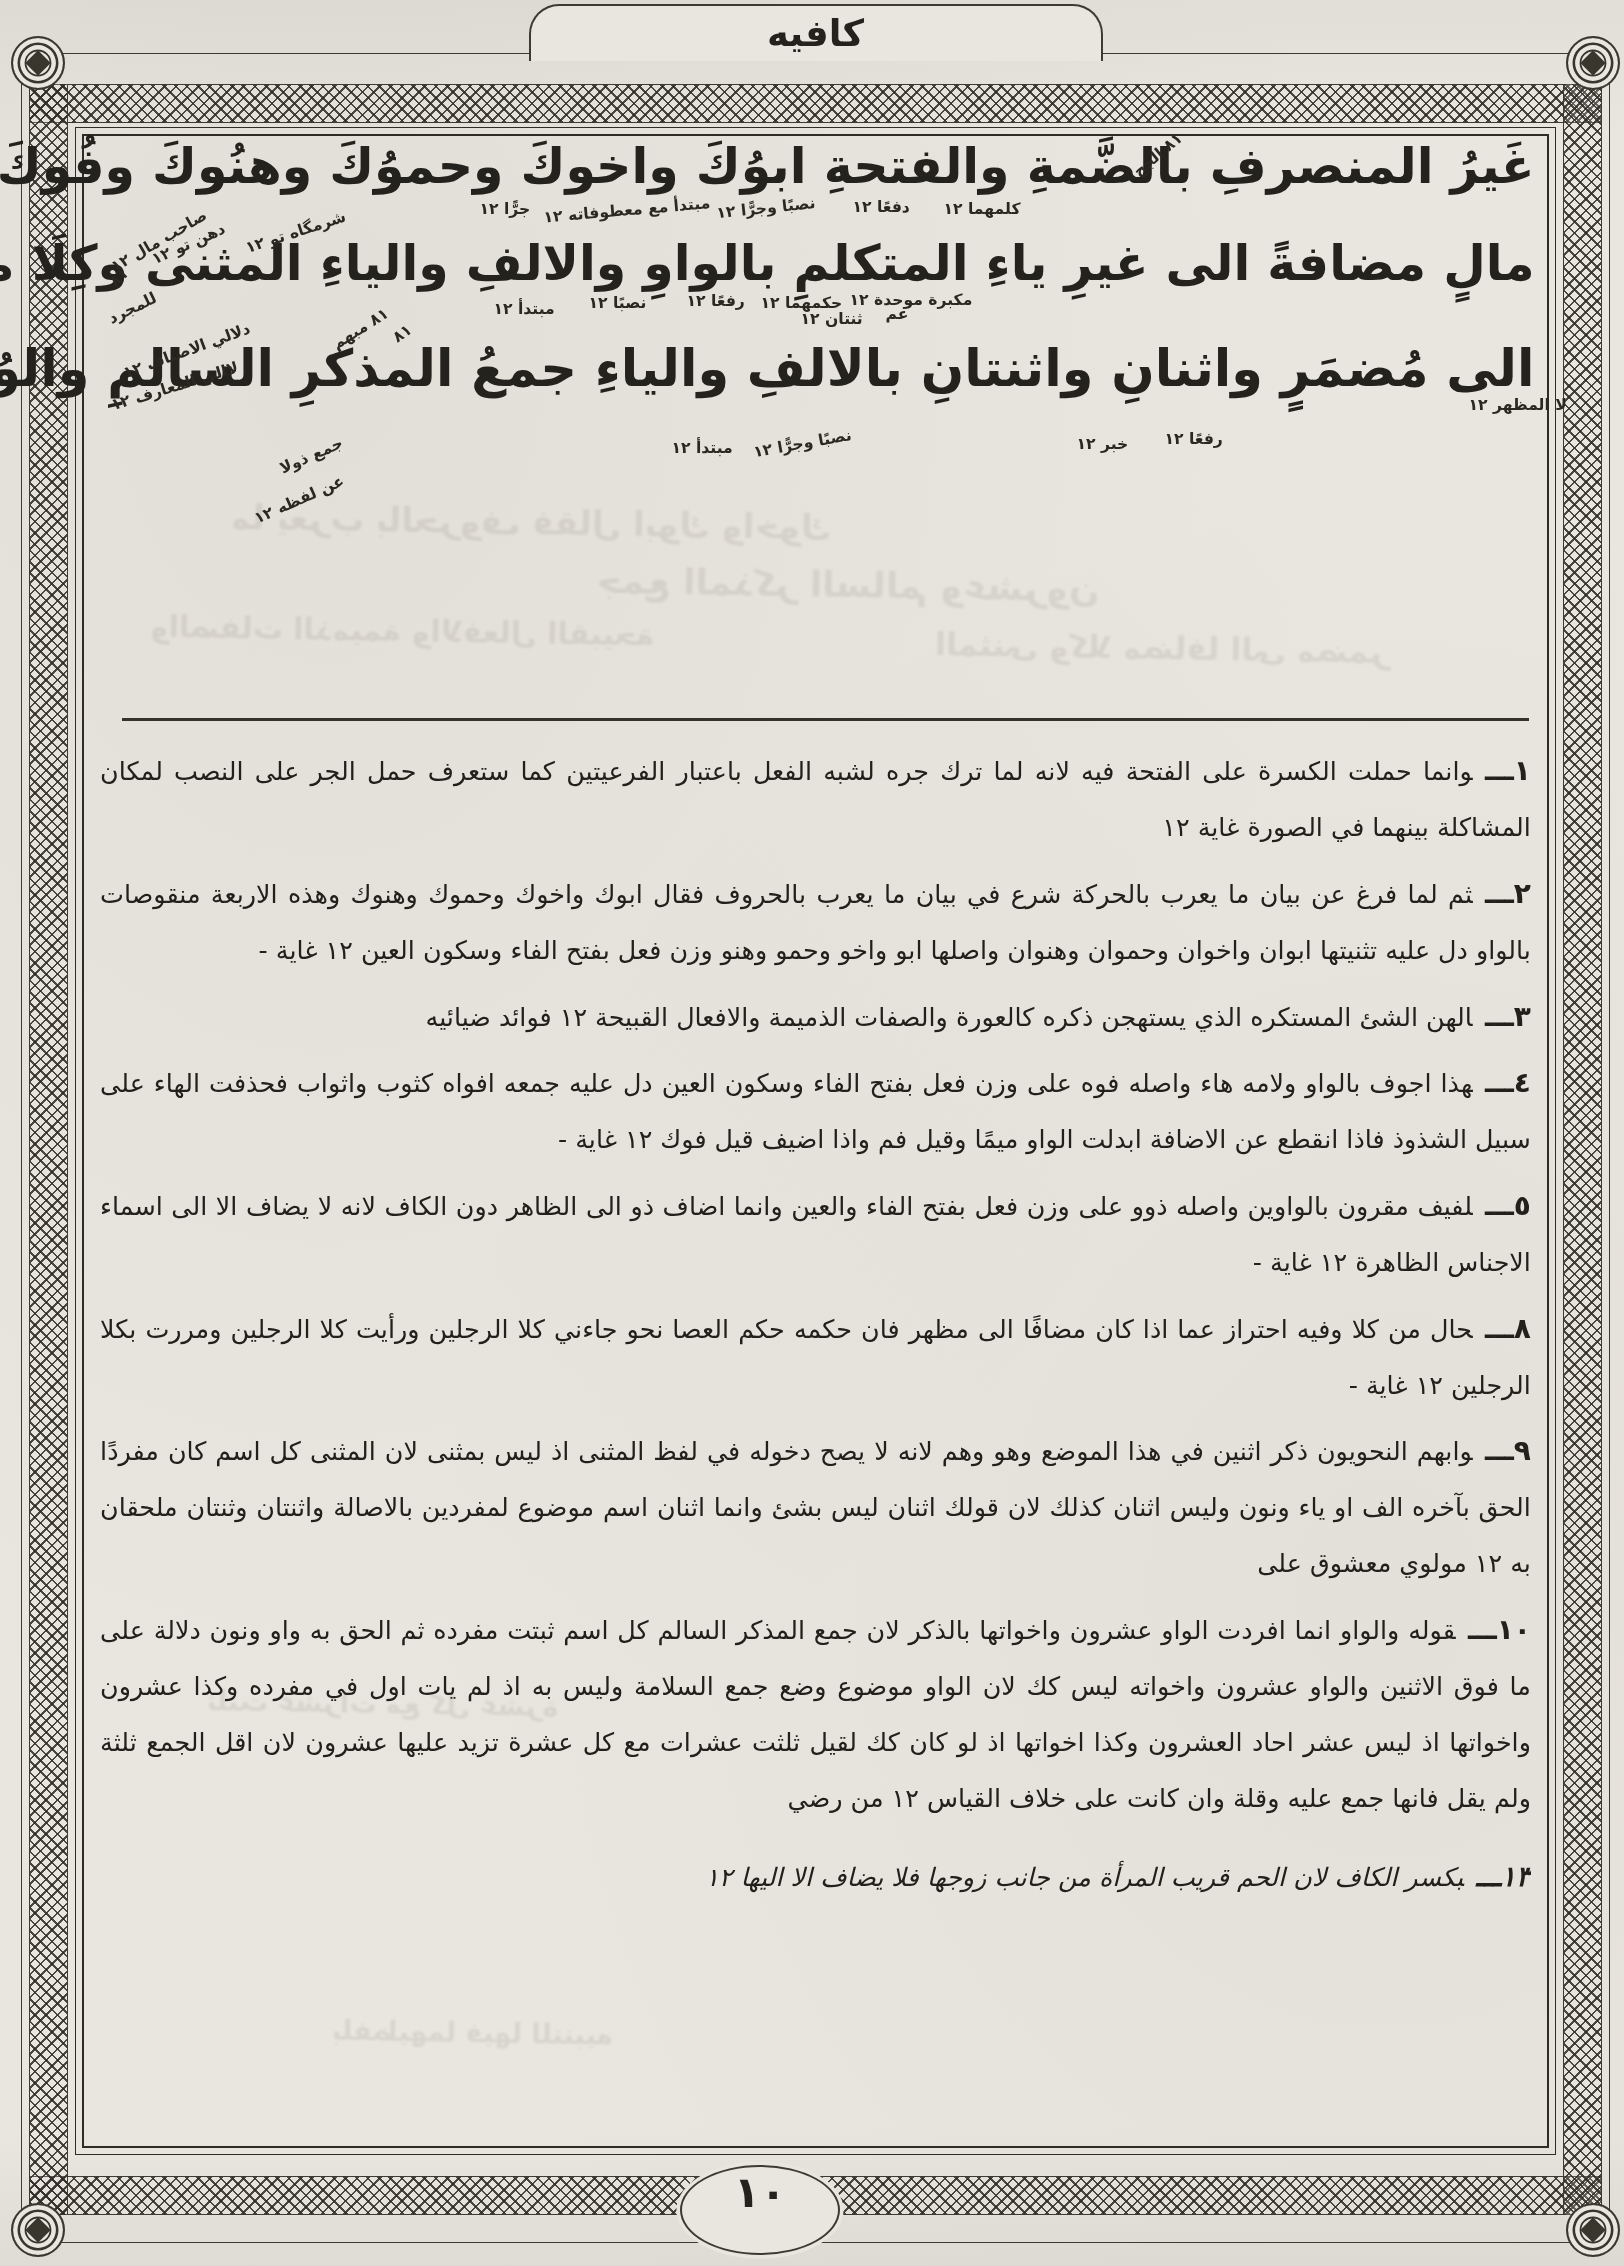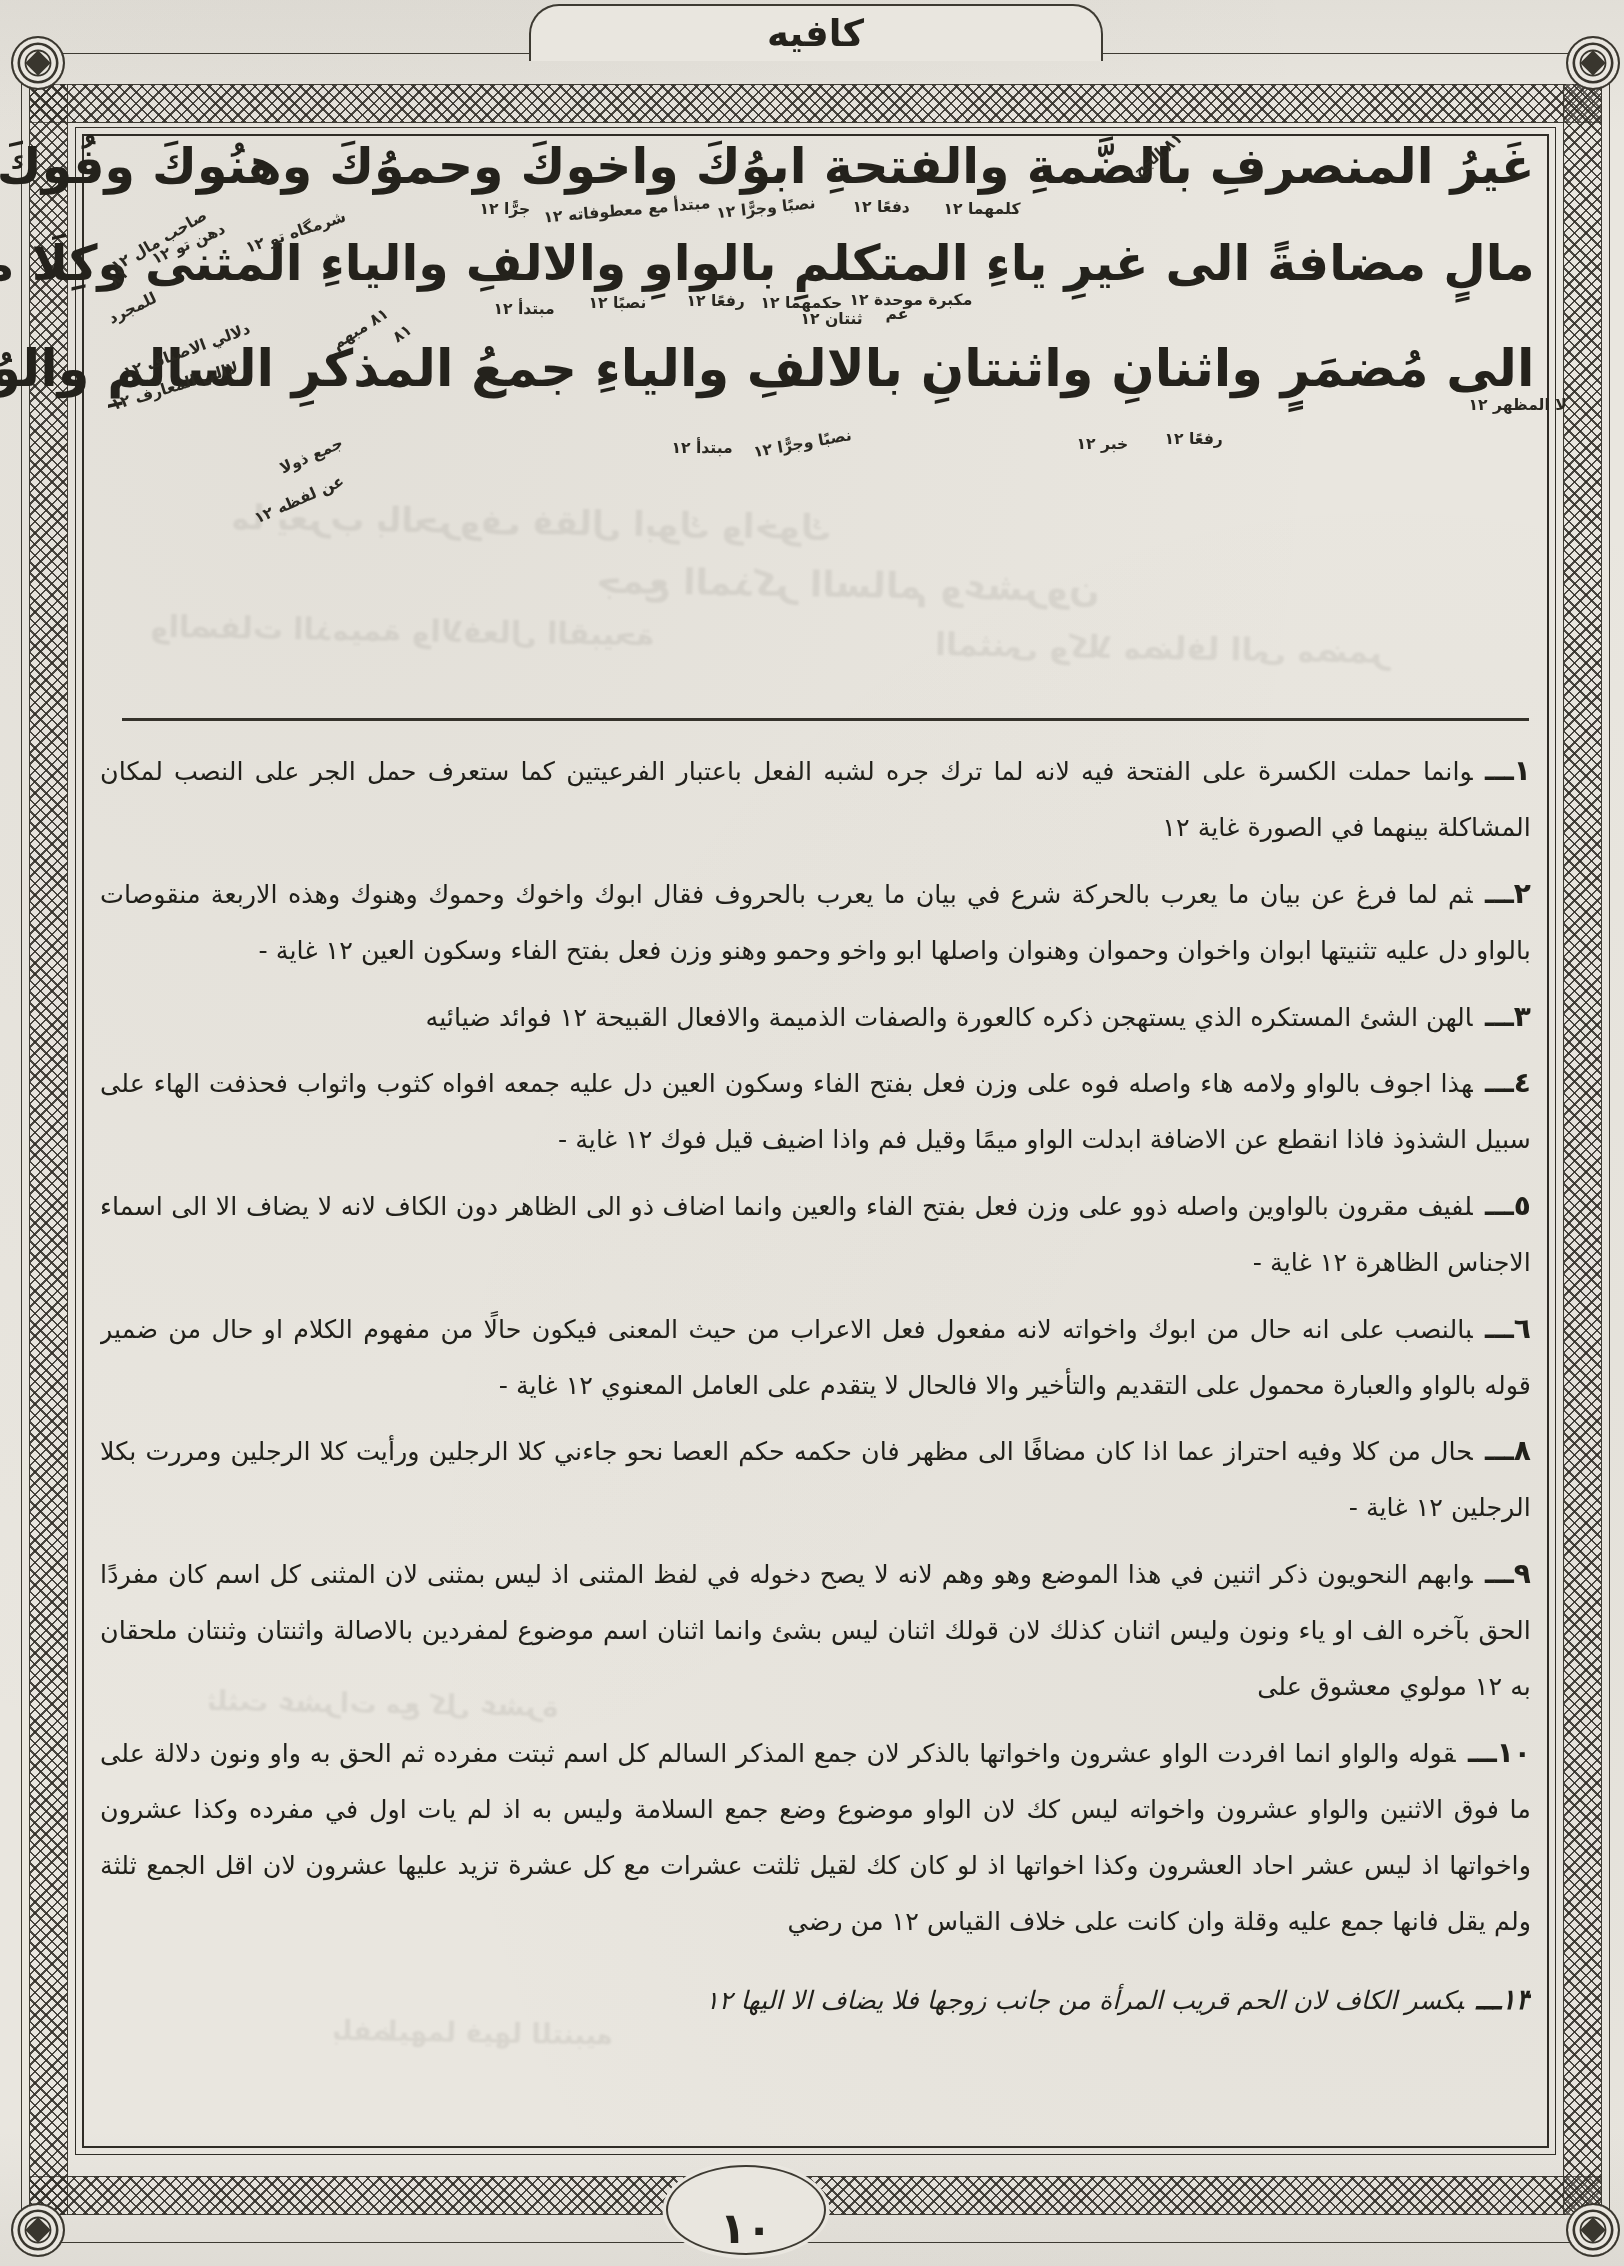--- a/index.html
+++ b/index.html
@@ -39,23 +39,23 @@
     width:570px;height:55px;background:#e9e6df;z-index:3;
     border:2.2px solid #3d3a32;border-bottom:none;border-radius:30px 30px 0 0;
     display:flex;align-items:center;justify-content:center;
   }
   .title-tab::before,.title-tab::after{
     content:"";position:absolute;bottom:-1.8px;width:27px;height:27px;background:transparent;
   }
   .title{font-size:37px;font-weight:bold;letter-spacing:1.8px;}
   
   .pagenum-tab{
-    position:absolute;top:2165px;left:666px;width:156px;height:86px;z-index:5;
+    position:absolute;top:2165px;left:680px;width:156px;height:86px;z-index:5;
     background:#e9e6df;border:2.2px solid #3d3a32;border-radius:50%;
-    display:flex;align-items:flex-end;justify-content:center;
+    display:flex;align-items:flex-start;justify-content:center;
     box-shadow:0 0 0 3.6px #e9e6df;
   }
   .pagenum{font-size:43px;font-weight:bold;}
   
   .inner-frame{position:absolute;left:82px;right:82px;top:134px;bottom:118px;border:2.7px solid #2f2c26;}
   .inner-frame::before{content:"";position:absolute;inset:-9px;border:1.8px solid #2f2c26;pointer-events:none;}
   .content{position:absolute;inset:5.3px 12.5px;direction:rtl;}
   
   .matn{position:relative;height:577px;}
   .matn-line{
@@ -152,21 +152,20 @@
       </div>
 
       <div class="divider"></div>
 
       <div class="commentary">
         <p class="note"><span class="marker">١ـــ</span><span>وانما حملت الكسرة على الفتحة فيه لانه لما ترك جره لشبه الفعل باعتبار الفرعيتين كما ستعرف حمل الجر على النصب لمكان المشاكلة بينهما في الصورة غاية ١٢</span></p>
         <p class="note"><span class="marker">٢ـــ</span><span>ثم لما فرغ عن بيان ما يعرب بالحركة شرع في بيان ما يعرب بالحروف فقال ابوك واخوك وحموك وهنوك وهذه الاربعة منقوصات بالواو دل عليه تثنيتها ابوان واخوان وحموان وهنوان واصلها ابو واخو وحمو وهنو وزن فعل بفتح الفاء وسكون العين ١٢ غاية -</span></p>
         <p class="note"><span class="marker">٣ـــ</span><span>الهن الشئ المستكره الذي يستهجن ذكره كالعورة والصفات الذميمة والافعال القبيحة ١٢ فوائد ضيائيه</span></p>
         <p class="note"><span class="marker">٤ـــ</span><span>هذا اجوف بالواو ولامه هاء واصله فوه على وزن فعل بفتح الفاء وسكون العين دل عليه جمعه افواه كثوب واثواب فحذفت الهاء على سبيل الشذوذ فاذا انقطع عن الاضافة ابدلت الواو ميمًا وقيل فم واذا اضيف قيل فوك ١٢ غاية -</span></p>
         <p class="note"><span class="marker">٥ـــ</span><span>لفيف مقرون بالواوين واصله ذوو على وزن فعل بفتح الفاء والعين وانما اضاف ذو الى الظاهر دون الكاف لانه لا يضاف الا الى اسماء الاجناس الظاهرة ١٢ غاية -</span></p>
-        <p class="note"><span class="marker">٦ـــ</span><span>بالنصب على انه حال من ابوك واخواته لانه مفعول فعل الاعراب من حيث المعنى فيكون حالًا من مفهوم الكلام او حال من ضمير قوله بالواو والعبارة محمول على التقديم والتأخير والا فالحال لا يتقدم على العامل المعنوي ١٢ غاية -</span></p>
         <p class="note"><span class="marker">٨ـــ</span><span>حال من كلا وفيه احتراز عما اذا كان مضافًا الى مظهر فان حكمه حكم العصا نحو جاءني كلا الرجلين ورأيت كلا الرجلين ومررت بكلا الرجلين ١٢ غاية -</span></p>
         <p class="note"><span class="marker">٩ـــ</span><span>وابهم النحويون ذكر اثنين في هذا الموضع وهو وهم لانه لا يصح دخوله في لفظ المثنى اذ ليس بمثنى لان المثنى كل اسم كان مفردًا الحق بآخره الف او ياء ونون وليس اثنان كذلك لان قولك اثنان ليس بشئ وانما اثنان اسم موضوع لمفردين بالاصالة واثنتان وثنتان ملحقان به ١٢ مولوي معشوق على</span></p>
         <p class="note"><span class="marker">١٠ـــ</span><span>قوله والواو انما افردت الواو عشرون واخواتها بالذكر لان جمع المذكر السالم كل اسم ثبتت مفرده ثم الحق به واو ونون دلالة على ما فوق الاثنين والواو عشرون واخواته ليس كك لان الواو موضوع وضع جمع السلامة وليس به اذ لم يات اول في مفرده وكذا عشرون واخواتها اذ ليس عشر احاد العشرون وكذا اخواتها اذ لو كان كك لقيل ثلثت عشرات مع كل عشرة تزيد عليها عشرون لان اقل الجمع ثلثة ولم يقل فانها جمع عليه وقلة وان كانت على خلاف القياس ١٢ من رضي</span></p>
         <p class="note note-gap"><span class="marker">١٣ـــ</span><span>بكسر الكاف لان الحم قريب المرأة من جانب زوجها فلا يضاف الا اليها ١٢</span></p>
 
         <div class="ghost" style="top:945px;left:107px">ثلثت عشرات مع كل عشرة</div>
         <div class="ghost" style="top:1274px;left:232px">بلفظيهما فيها للتنبيه</div>
       </div>
 
     </div>

